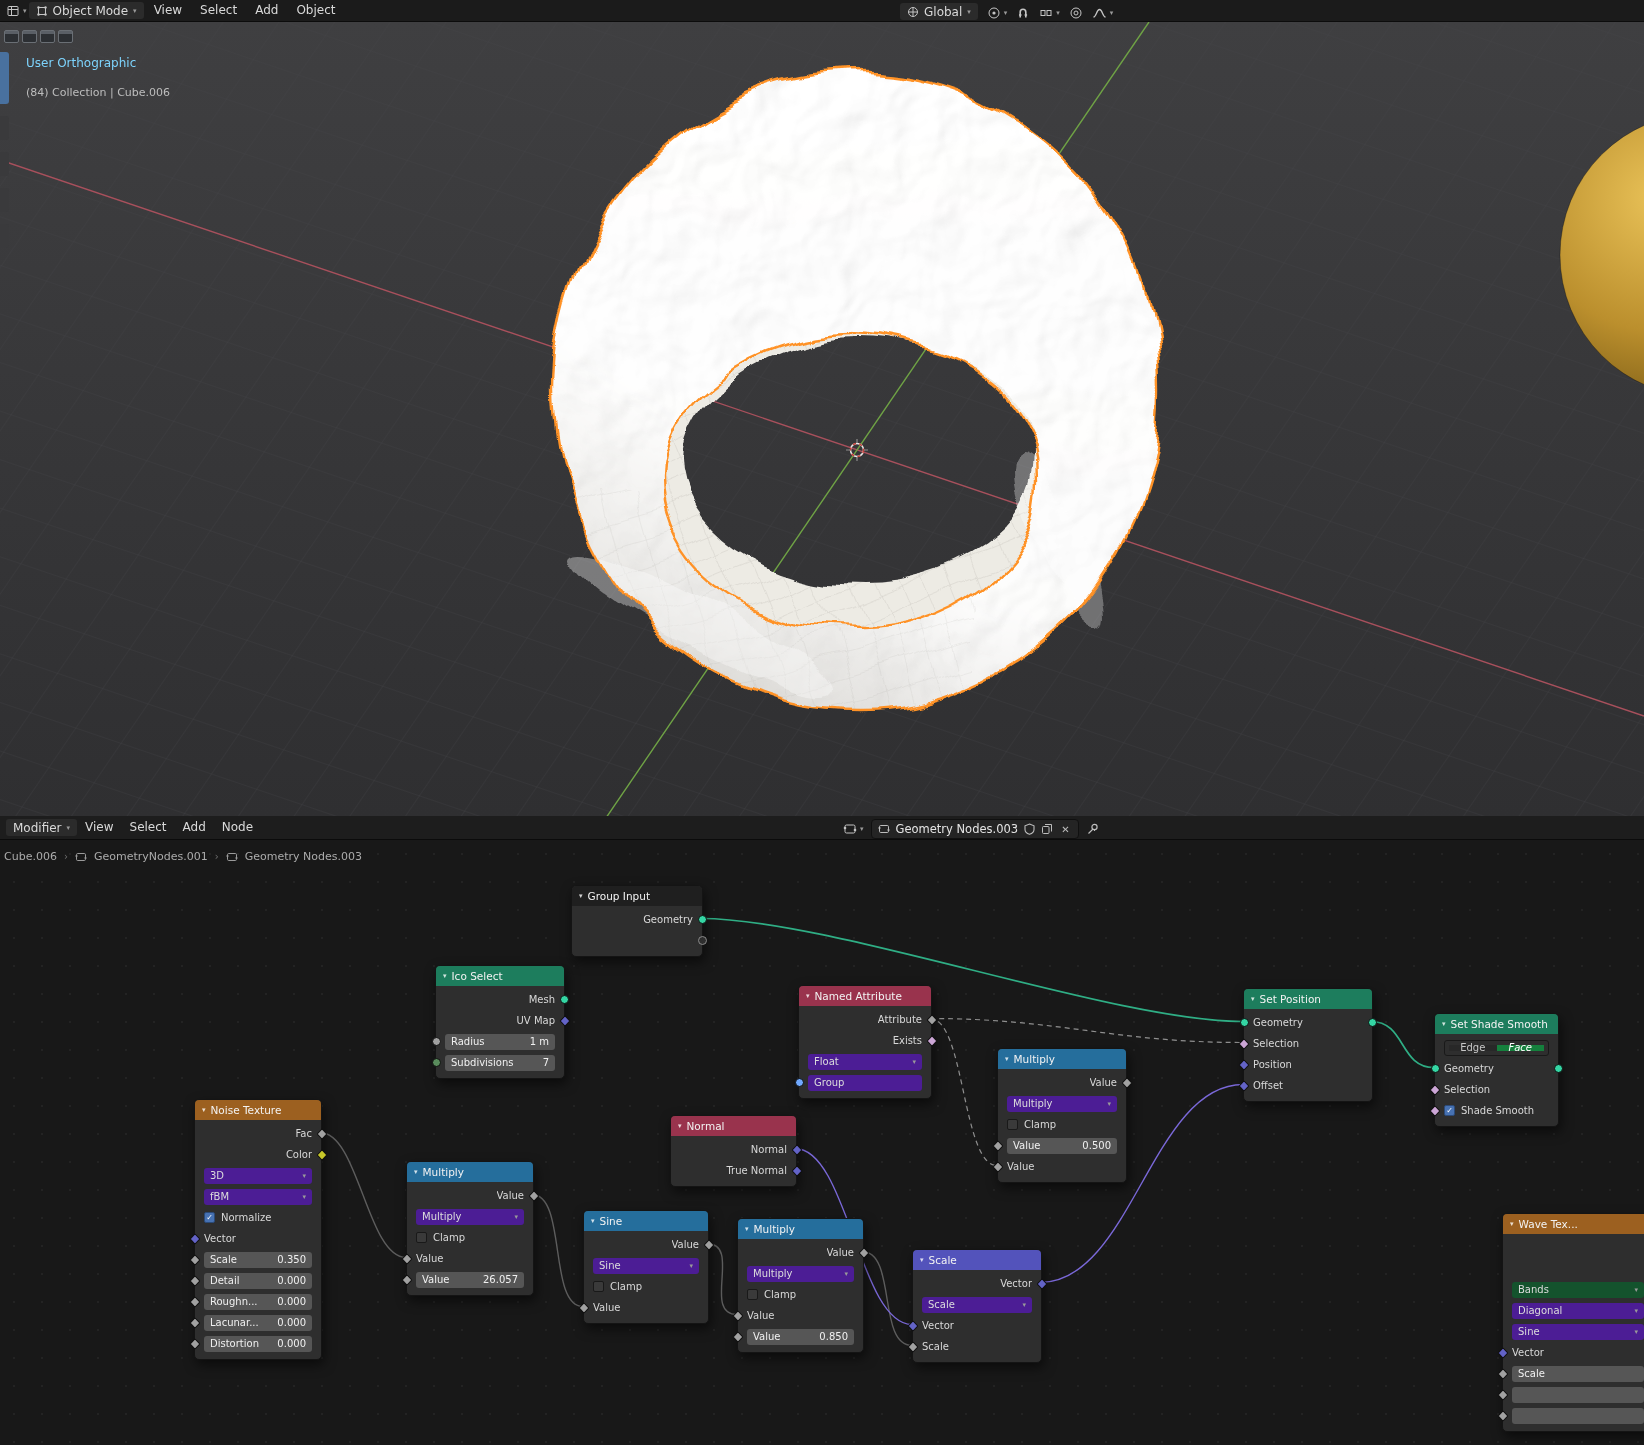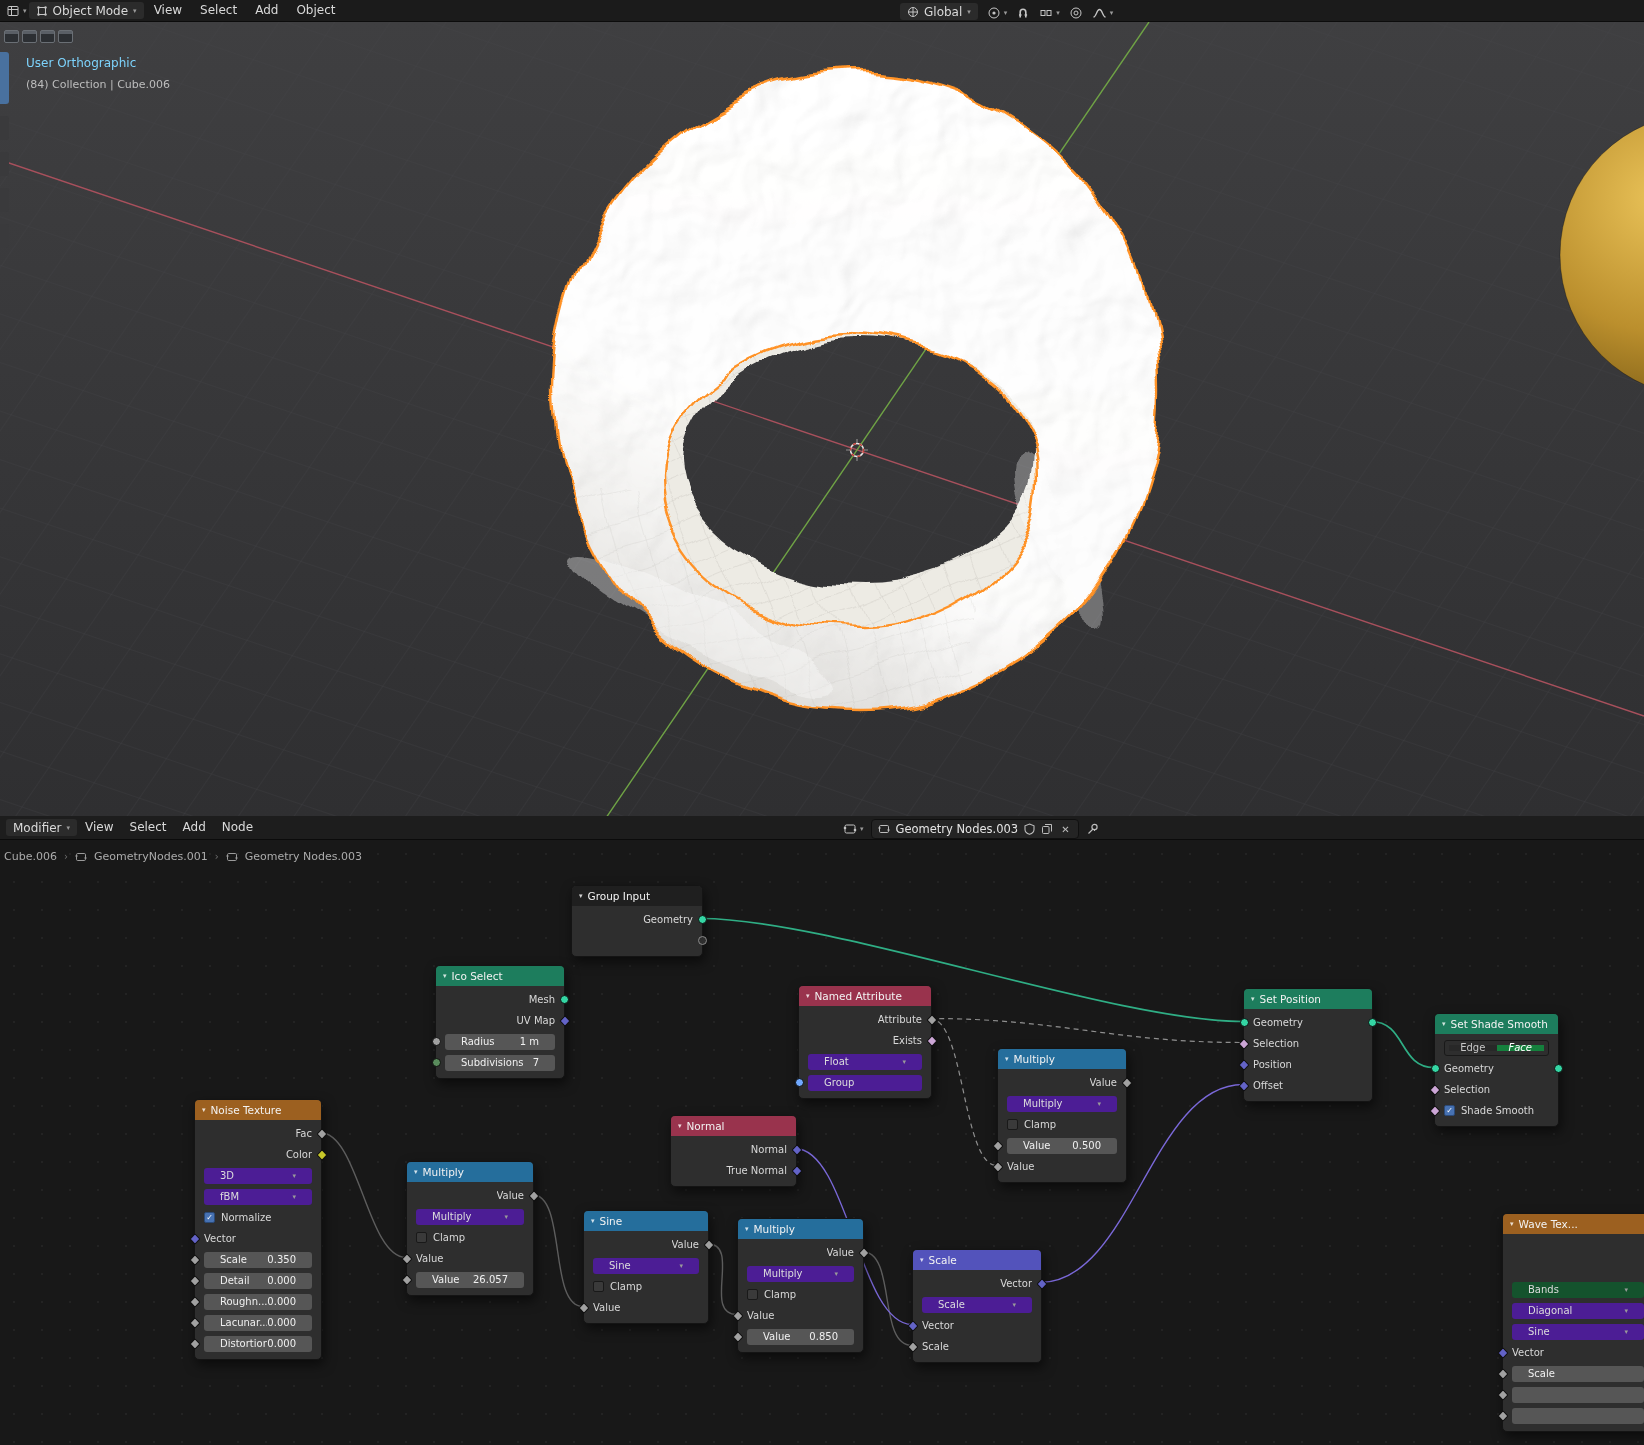--- a/index.html
+++ b/index.html
@@ -13,21 +13,21 @@
   .pill{display:flex;align-items:center;gap:5px;background:#2b2b2b;border-radius:3px;
         height:17px;padding:0 7px;}
   .chev{font-size:7px;color:#9a9a9a;}
   .icoSvg{display:block;}
   .tb-right{position:absolute;left:900px;top:2px;height:18px;display:flex;align-items:flex-end;gap:9px;}
   .iconbtn{display:flex;align-items:center;gap:3px;}
   
   .viewport{position:absolute;left:0;top:22px;width:1644px;height:794px;overflow:hidden;background:#363638;}
   .vp-overlay{position:absolute;left:26px;top:34px;z-index:5;pointer-events:none;}
   .vp-line1{font-size:12px;color:#7dd3fc;}
-  .vp-line2{font-size:11px;color:#bdbdbd;margin-top:8px;}
+  .vp-line2{font-size:11px;color:#bdbdbd;margin-top:16px;}
   .vp-corner{position:absolute;left:4px;top:8px;display:flex;gap:3px;z-index:5;}
   .vp-corner span{width:13px;height:11px;border:1px solid #6a6f75;border-radius:2px;
         background:linear-gradient(#5a5f66 0 3px,#2c2f33 3px);}
   .vp-tools{position:absolute;left:0;top:30px;width:10px;z-index:5;}
   .vp-tools .tool{width:9px;border-radius:0 3px 3px 0;}
   .vp-tools .active{height:52px;background:#49719f;}
   .vp-tools .t{height:24px;background:#3a3a3c;margin-top:12px;}
   
   .nheader{position:absolute;left:0;top:816px;width:1644px;height:24px;background:#1d1d1d;
            border-bottom:1px solid #0b0b0b;display:flex;align-items:center;color:#d9d9d9;
@@ -49,21 +49,21 @@
   .gnode{position:absolute;background:#2e2e2e;border:1px solid #141414;border-radius:5px;
          box-shadow:2px 5px 12px rgba(0,0,0,.55);color:#d2d2d2;}
   .nhead{height:20px;border-radius:4px 4px 0 0;display:flex;align-items:center;gap:5px;
          padding:0 7px;color:#f2f2f2;font-size:10.5px;white-space:nowrap;overflow:hidden;}
   .nchev{font-size:7px;color:rgba(255,255,255,.8);}
   .nrows{padding:3px 0 5px;}
   .nrow{height:21px;position:relative;display:flex;align-items:center;padding:0 9px;box-sizing:border-box;}
   .r-out{justify-content:flex-end;}
   .nlbl{font-size:10px;color:#d8d8d8;white-space:nowrap;overflow:hidden;text-align:right;}
   .dd,.tf,.fld,.t2{flex:1;height:16px;border-radius:3px;display:flex;align-items:center;
-        padding:0 16px;min-width:0;box-sizing:border-box;}
+        padding:0 6px;min-width:0;box-sizing:border-box;}
   .dd,.tf{background:#4c1d95;}
   .dd.light{background:#14532d;}
   .fld{background:#565656;}
   .ddl{flex:1;font-size:10px;color:#dcdcdc;white-space:nowrap;overflow:hidden;}
   .ddc{font-size:7px;color:#9a9a9a;}
   .fl{flex:1;font-size:10px;color:#f0f0f0;white-space:nowrap;overflow:hidden;}
   .fv{font-size:10px;color:#f0f0f0;white-space:nowrap;}
   .cbwrap{display:flex;align-items:center;}
   .cbx{width:11px;height:11px;border-radius:2px;background:#3a3a3a;border:1px solid #191919;
        margin-right:6px;display:flex;align-items:center;justify-content:center;

